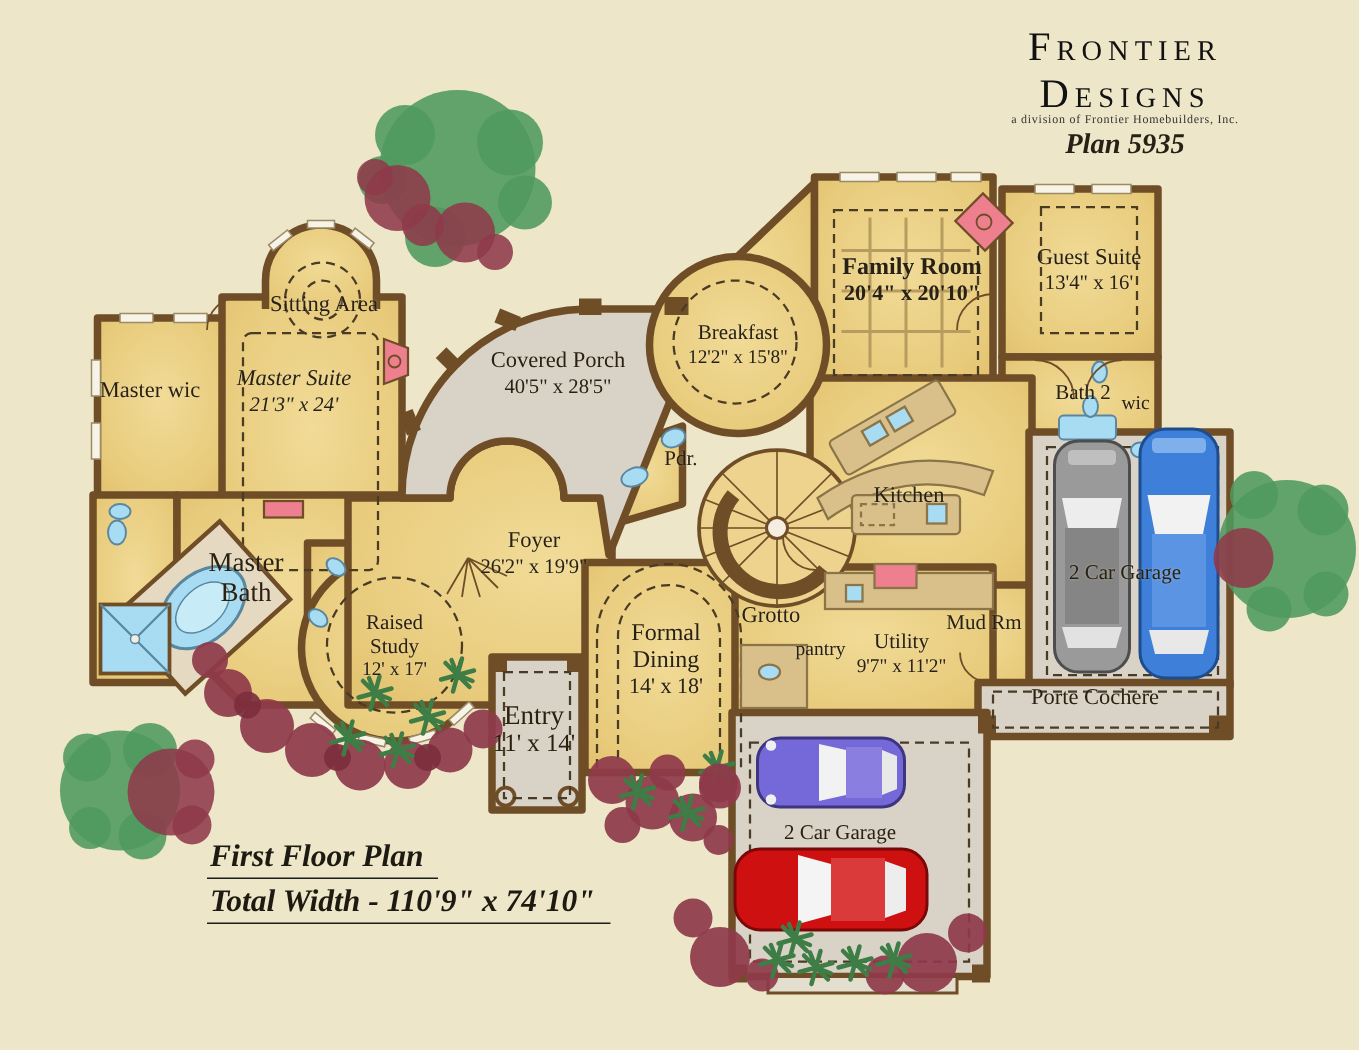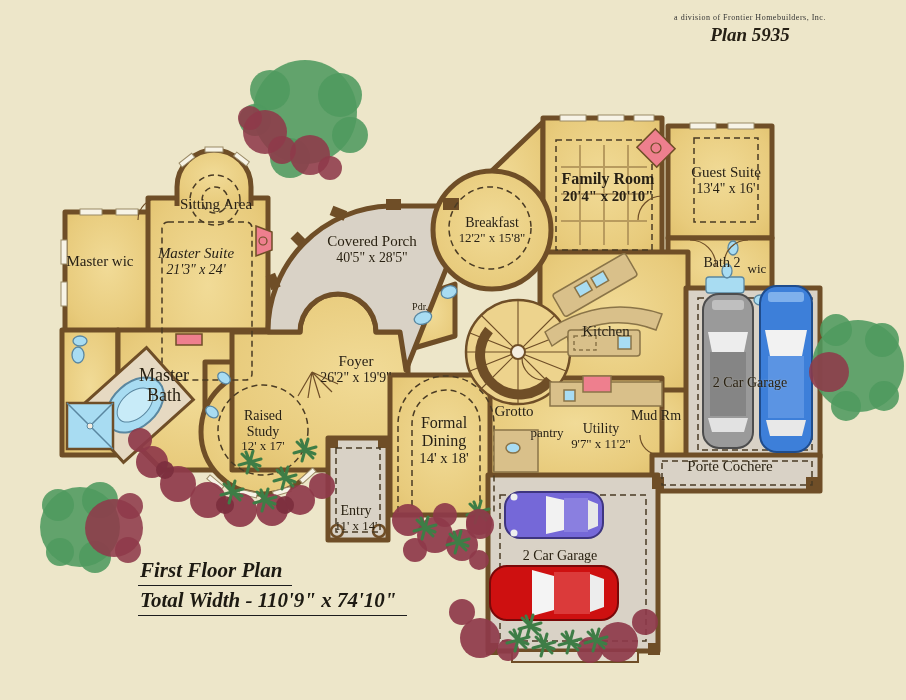--- a/index.html
+++ b/index.html
@@ -340,20 +340,21 @@
   <g>
     <use href="#star" x="518" y="640"></use>
       <use href="#star" x="544" y="645"></use>
       <use href="#star" x="570" y="642"></use>
     <use href="#star" x="596" y="640"></use>
       <use href="#star" x="530" y="626"></use>
   </g>
 </svg>
 
 <div class="title-block" style="left:750px;top:16px;">
+  <div class="brand">Frontier Designs</div>
   <div class="brand-sub">a division of Frontier Homebuilders, Inc.</div>
   <div class="plan-num">Plan 5935</div>
 </div>
 
 <div class="lbl" style="left:216px;top:204px;font-size:15px;">Sitting Area</div>
 <div class="lbl" style="left:100px;top:261px;font-size:15px;">Master wic</div>
 <div class="lbl" style="left:196px;top:261px;font-size:15px;font-style:italic;">
   <span>Master Suite</span>
   <span class="dims">21'3" x 24'</span>
 </div>
@@ -368,21 +369,21 @@
 <div class="lbl" style="left:608px;top:187px;font-size:16px;font-weight:bold;">
   <span>Family Room</span>
   <span class="dims">20'4" x 20'10"</span>
 </div>
 <div class="lbl" style="left:726px;top:180px;font-size:15px;">
   <span>Guest Suite</span>
   <span class="dims">13'4" x 16'</span>
 </div>
 <div class="lbl" style="left:722px;top:263px;font-size:14px;">Bath 2</div>
 <div class="lbl" style="left:757px;top:269px;font-size:13px;">wic</div>
-<div class="lbl" style="left:420px;top:307px;font-size:10px;">Pdr.</div>
+<div class="lbl" style="left:454px;top:307px;font-size:14px;">Pdr.</div>
 <div class="lbl" style="left:606px;top:331px;font-size:15px;">Kitchen</div>
 <div class="lbl" style="left:356px;top:369px;font-size:15px;">
   <span>Foyer</span>
   <span class="dims">26'2" x 19'9"</span>
 </div>
 <div class="lbl wrap" style="left:164px;top:385px;font-size:18px;width:64px;">Master Bath</div>
 <div class="lbl" style="left:263px;top:431px;font-size:14px;">
   <span class="wrap" style="width:62px;">Raised Study</span>
   <span class="dims">12' x 17'</span>
 </div>
@@ -392,20 +393,20 @@
 </div>
 <div class="lbl" style="left:514px;top:411px;font-size:15px;">Grotto</div>
 <div class="lbl" style="left:547px;top:433px;font-size:13px;">pantry</div>
 <div class="lbl" style="left:601px;top:436px;font-size:14px;">
   <span>Utility</span>
   <span class="dims">9'7" x 11'2"</span>
 </div>
 <div class="lbl" style="left:656px;top:416px;font-size:14px;">Mud Rm</div>
 <div class="lbl" style="left:750px;top:383px;font-size:14px;">2 Car Garage</div>
 <div class="lbl" style="left:730px;top:466px;font-size:15px;">Porte Cochere</div>
-<div class="lbl" style="left:356px;top:518px;font-size:14px;">
+<div class="lbl" style="left:356px;top:486px;font-size:18px;">
   <span>Entry</span>
   <span class="dims">11' x 14'</span>
 </div>
 <div class="lbl" style="left:560px;top:556px;font-size:14px;">2 Car Garage</div>
 
 <div class="footer-line" style="left:138px;top:558px;">First Floor Plan</div>
 <div class="footer-line" style="left:138px;top:588px;">Total Width - 110'9" x 74'10"</div>
 
 </body></html>

